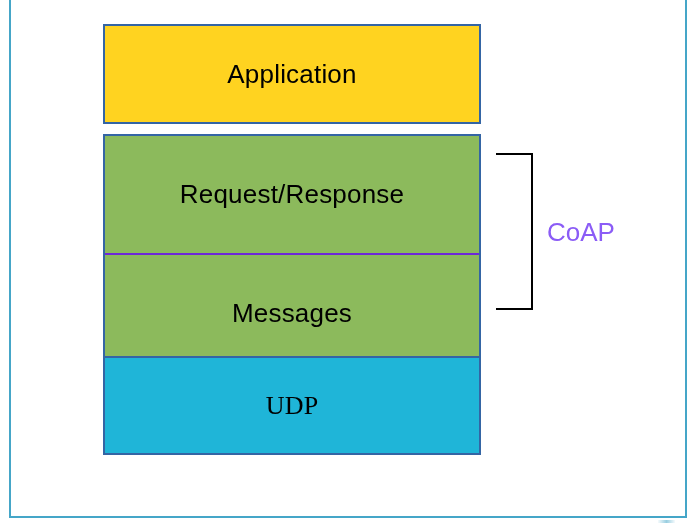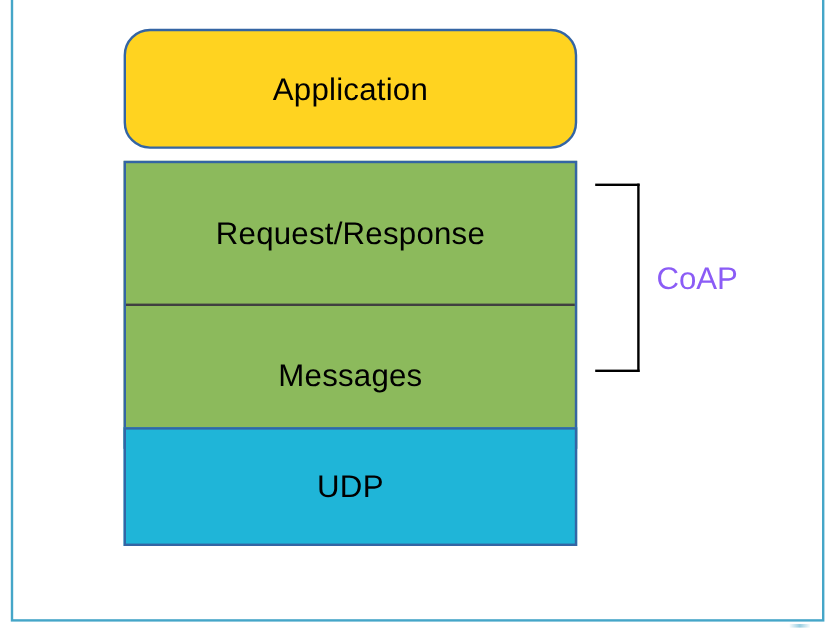--- a/index.html
+++ b/index.html
@@ -31,43 +31,43 @@
     width: 378px;
     box-sizing: border-box;
     border: 2px solid #3465a4;
     display: flex;
     align-items: center;
     justify-content: center;
     color: #000000;
     font-size: 26px;
     letter-spacing: 0.2px;
   }
-  .layer-app { top: 24px; height: 100px; border-radius: 22px; }
+  .layer-app { top: 24px; height: 100px; }
   .layer-group {
     position: absolute;
     left: 103px;
     top: 134px;
     width: 378px;
     height: 240px;
     box-sizing: border-box;
     border: 2px solid #3465a4;
     display: flex;
     flex-direction: column;
   }
   .layer-half {
     flex: 1;
     display: flex;
     align-items: center;
     justify-content: center;
     color: #000000;
     font-size: 26px;
     letter-spacing: 0.2px;
   }
-  .layer-half.second { border-top: 2px solid #404040; }
-  .layer-udp { top: 356px; height: 99px; }
+  .layer-half.second { border-top: 2px solid #6d28d9; }
+  .layer-udp { top: 356px; height: 99px; font-family: Liberation Serif, serif; }
   .bracket {
     position: absolute;
     left: 496px;
     top: 153px;
     width: 37px;
     height: 157px;
     box-sizing: border-box;
     border-top: 2px solid #000000;
     border-right: 2px solid #000000;
     border-bottom: 2px solid #000000;

